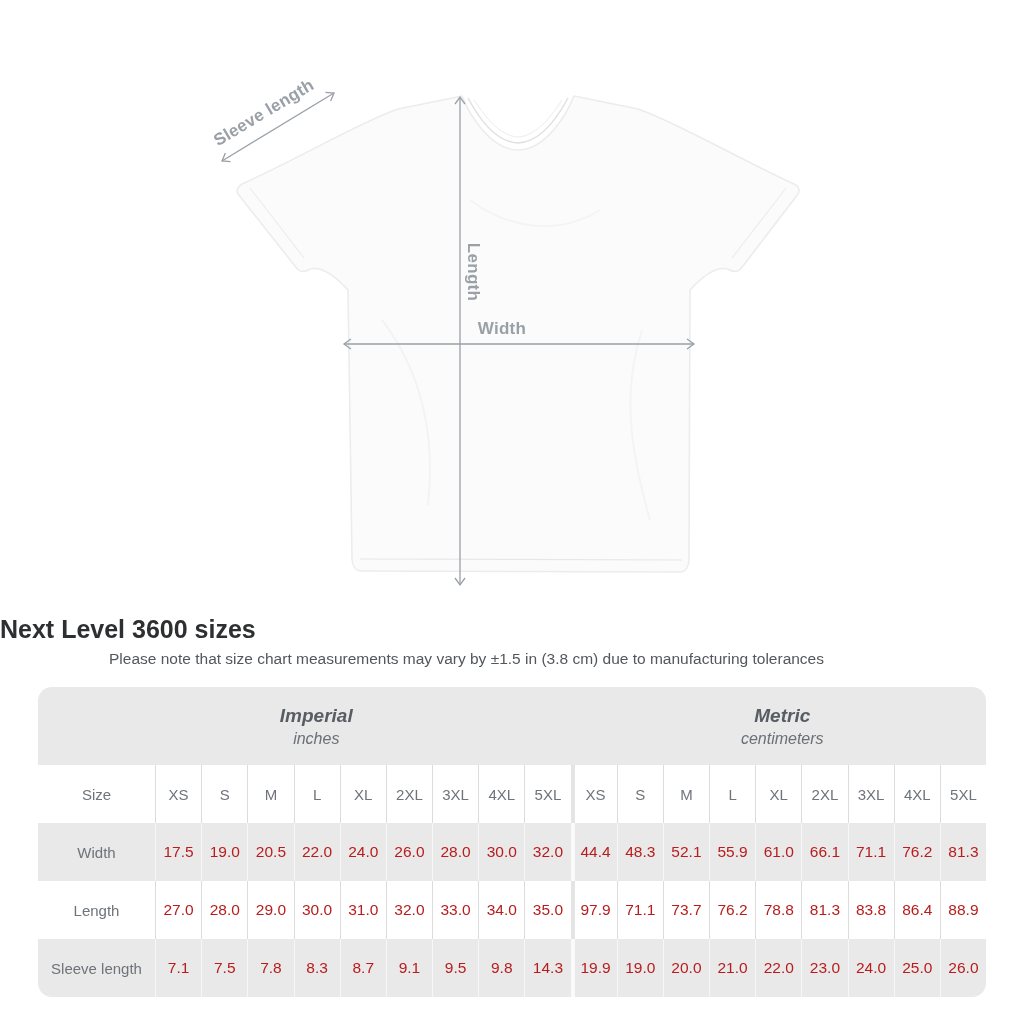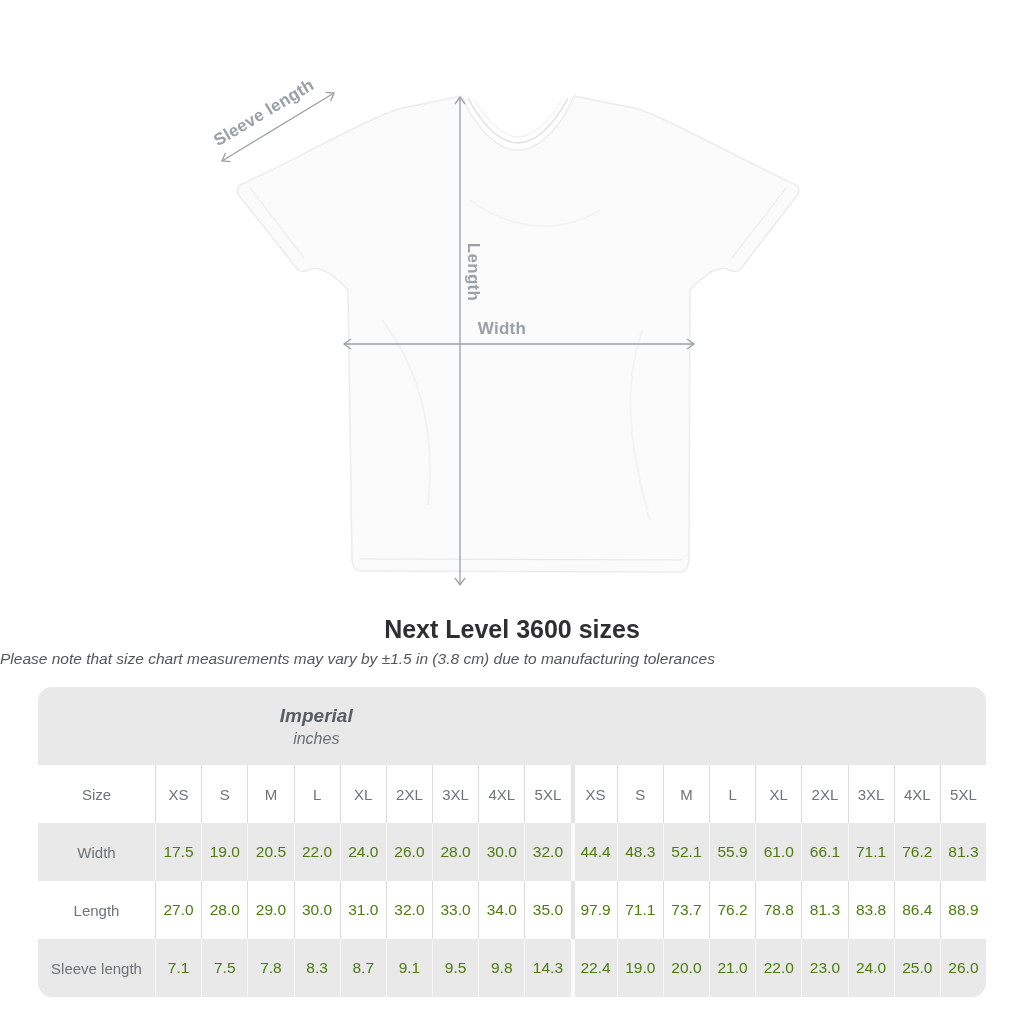--- a/index.html
+++ b/index.html
@@ -11,47 +11,47 @@
   .tee-svg{position:absolute;left:0;top:0;}
   .dim-label{
     position:absolute;color:#9aa0a7;font-weight:bold;font-size:17px;
     text-align:center;letter-spacing:.3px;white-space:nowrap;
   }
   .lbl-sleeve{left:189px;top:103px;width:150px;transform:rotate(-31deg);}
   .lbl-length{left:433px;top:262px;width:80px;transform:rotate(90deg);}
   .lbl-width{left:427px;top:319px;width:150px;}
   
   .chart-title{
-    position:absolute;left:0;top:615px;width:1024px;text-align:center;
+    position:absolute;left:0;top:615px;width:1024px;text-align:left;
     font-size:25px;font-weight:bold;color:#2e2f30;
   }
   .chart-note{
-    position:absolute;left:0;top:650px;width:824px;text-align:left;
-    font-size:15.5px;font-style:italic;color:#53575c;
+    position:absolute;left:0;top:650px;width:824px;text-align:right;
+    font-size:15.5px;color:#53575c;
   }
   
   .size-table{
     position:absolute;left:38px;top:687px;width:948px;
     border-radius:14px;overflow:hidden;
     --cols:117px repeat(18,1fr);
   }
   .band{display:grid;grid-template-columns:var(--cols);height:78px;background:#e9e9e9;padding-left:16px;}
   .band-imperial{grid-column:1/11;}
   .band-metric{grid-column:11/20;}
   .band-cell{display:flex;flex-direction:column;align-items:center;justify-content:center;gap:3px;}
   .band-title{font-size:19px;font-weight:bold;font-style:italic;color:#575d63;}
   .band-sub{font-size:16px;font-style:italic;color:#6a7076;}
   .t-row{display:grid;grid-template-columns:var(--cols);height:58px;}
   .row-white{background:#ffffff;--sepc:#dcdcdc;--gapc:#e4e4e4;}
   .row-gray{background:#e9e9e9;--sepc:#f6f6f6;--gapc:#fafafa;}
   .cell{display:flex;align-items:center;justify-content:center;}
   .cell.sep{border-left:1px solid var(--sepc);}
   .cell.gap{border-left:4px solid var(--gapc);}
   .cell.lab,.cell.hd{font-weight:normal;color:#6e747a;font-size:15px;}
-  .cell.vl{color:#4d7c0f;font-size:15.5px;}
+  .cell.vl{color:#b91c1c;font-size:15.5px;}
 </style>
 </head>
 <body>
 
 <div class="canvas">
 
   <svg class="tee-svg" width="1024" height="612" viewBox="0 0 1024 612">
     <defs>
       <marker id="ah-s" markerUnits="userSpaceOnUse" markerWidth="14" markerHeight="14" refX="2" refY="7" orient="auto">
         <path d="M9,2 L2,7 L9,12" fill="none" stroke="#9aa0a7" stroke-width="1.3"></path>
@@ -106,20 +106,24 @@
   <div class="dim-label lbl-width">Width</div>
 
   <div class="chart-title">Next Level 3600 sizes</div>
   <div class="chart-note">Please note that size chart measurements may vary by ±1.5 in (3.8 cm) due to manufacturing tolerances</div>
 
   <div class="size-table">
     <div class="band">
       <div class="band-cell band-imperial">
         <div class="band-title">Imperial</div>
         <div class="band-sub">inches</div>
+      </div>
+      <div class="band-cell band-metric">
+        <div class="band-title">Metric</div>
+        <div class="band-sub">centimeters</div>
       </div>
     </div>
     <div id="rows-host">
         <div class="t-row row-white">
           <div class="cell hd">Size</div>
           <div class="cell hd sep">XS</div>
           <div class="cell hd sep">S</div>
           <div class="cell hd sep">M</div>
           <div class="cell hd sep">L</div>
           <div class="cell hd sep">XL</div>
@@ -183,21 +187,21 @@
           <div class="cell lab">Sleeve length</div>
           <div class="cell vl sep">7.1</div>
           <div class="cell vl sep">7.5</div>
           <div class="cell vl sep">7.8</div>
           <div class="cell vl sep">8.3</div>
           <div class="cell vl sep">8.7</div>
           <div class="cell vl sep">9.1</div>
           <div class="cell vl sep">9.5</div>
           <div class="cell vl sep">9.8</div>
           <div class="cell vl sep">14.3</div>
-          <div class="cell vl gap">22.4</div>
+          <div class="cell vl gap">19.9</div>
           <div class="cell vl sep">19.0</div>
           <div class="cell vl sep">20.0</div>
           <div class="cell vl sep">21.0</div>
           <div class="cell vl sep">22.0</div>
           <div class="cell vl sep">23.0</div>
           <div class="cell vl sep">24.0</div>
           <div class="cell vl sep">25.0</div>
           <div class="cell vl sep">26.0</div>
         </div>
       </div>

